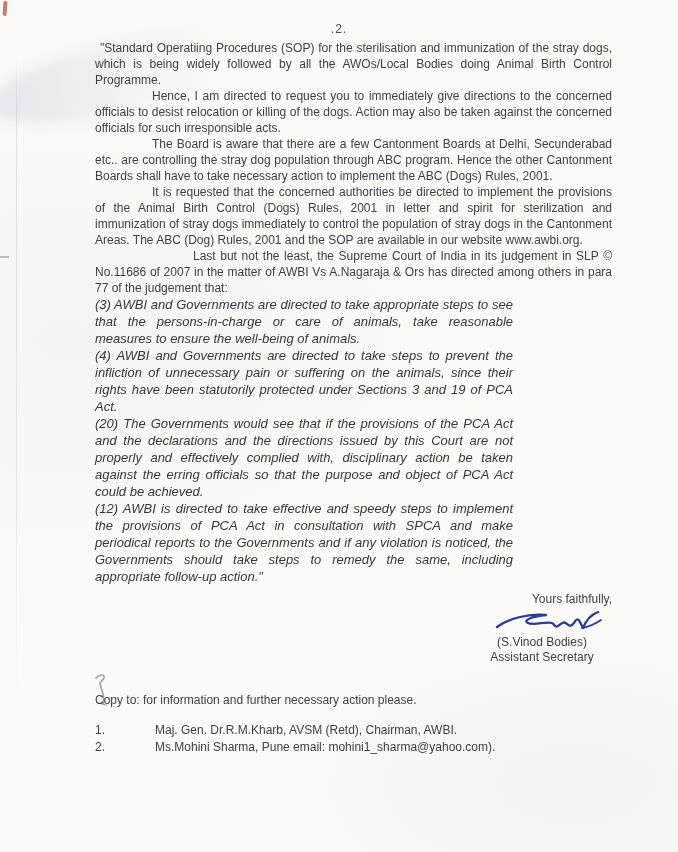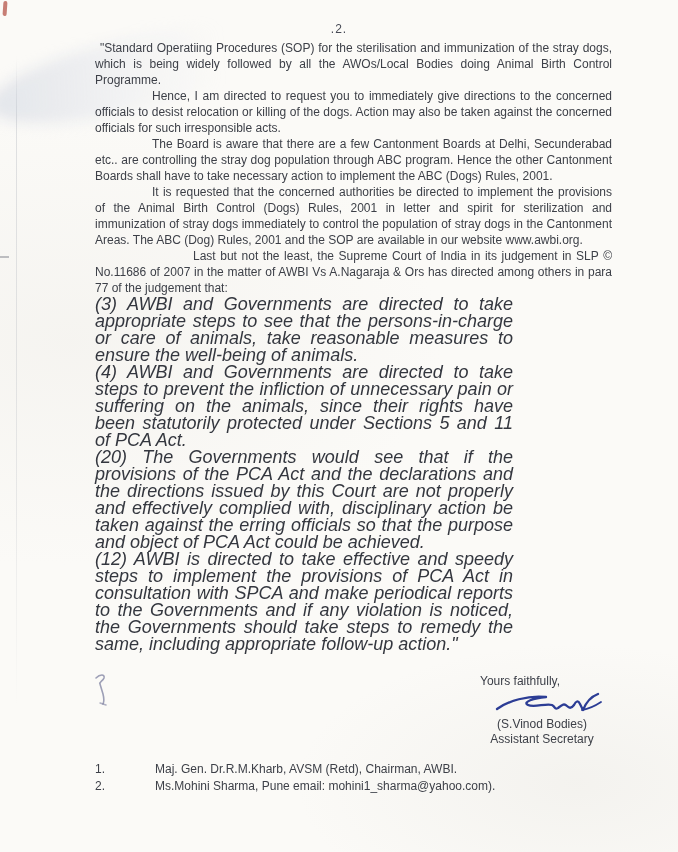--- a/index.html
+++ b/index.html
@@ -41,27 +41,27 @@
   }
   .content p{margin:0;}
   .p1{margin-top:8px;text-indent:5px;}
   .p2{margin-top:17px;text-indent:57px;}
   .p3{margin-top:6px;text-indent:57px;}
   .p4{margin-top:6px;text-indent:57px;}
   .p5{margin-top:5px;text-indent:98px;}
   .link{}
   .quote{
     margin:7px 42px 0 57px;width:418px;
-    font-style:italic;font-size:18px;line-height:17px;color:#34373f;
+    font-style:italic;font-size:13px;line-height:17px;color:#34373f;
     text-align:justify;
   }
   .q10,.q12{margin-top:5px;}
   .closing{margin-top:12px;text-indent:0;}
   .signoff{
-    margin:21px 0 0 auto;width:132px;text-align:left;line-height:15px;color:#3b3e47;
+    margin:7px 0 0 auto;width:132px;text-align:right;line-height:15px;color:#3b3e47;
   }
   .signature-wrap{margin:1px 0 0 auto;width:118px;height:27px;}
   .sig-name{margin-left:auto;width:140px;text-align:center;line-height:15px;}
   .sig-title{margin-left:auto;width:140px;text-align:center;line-height:15px;}
   .copy-heading{margin-top:27px;text-align:left;}
   .copy-list{margin-top:14px;}
   .copy-row{display:flex;margin-top:1px;text-align:left;}
   .copy-num{width:60px;flex:0 0 60px;}
   .copy-text{flex:1;}
 </style>
@@ -87,37 +87,38 @@
 
   <p class="p2">Hence, I am directed to request you to immediately give directions to the concerned officials to desist relocation or killing of the dogs. Action may also be taken against the concerned officials for such irresponsible acts.</p>
 
   <p class="p3">The Board is aware that there are a few Cantonment Boards at Delhi, Secunderabad etc.. are controlling the stray dog population through ABC program. Hence the other Cantonment Boards shall have to take necessary action to implement the ABC (Dogs) Rules, 2001.</p>
 
   <p class="p4"><span>It is requested that the concerned authorities be directed to implement the provisions of the Animal Birth Control (Dogs) Rules, 2001 in letter and spirit for sterilization and immunization of stray dogs immediately to control the population of stray dogs in the Cantonment Areas. The ABC (Dog) Rules, 2001 and the SOP are available in our website </span><span class="link">www.awbi.org</span><span>.</span></p>
 
   <p class="p5">Last but not the least, the Supreme Court of India in its judgement in SLP © No.11686 of 2007 in the matter of AWBI Vs A.Nagaraja &amp; Ors has directed among others in para 77 of the judgement that:</p>
 
   <p class="quote q3">(3) AWBI and Governments are directed to take appropriate steps to see that the persons-in-charge or care of animals, take reasonable measures to ensure the well-being of animals.</p>
-  <p class="quote q4">(4) AWBI and Governments are directed to take steps to prevent the infliction of unnecessary pain or suffering on the animals, since their rights have been statutorily protected under Sections 5 and 11 of PCA Act.</p>
+  <p class="quote q4">(4) AWBI and Governments are directed to take steps to prevent the infliction of unnecessary pain or suffering on the animals, since their rights have been statutorily protected under Sections 3 and 19 of PCA Act.</p>
   <p class="quote q10">(20) The Governments would see that if the provisions of the PCA Act and the declarations and the directions issued by this Court are not properly and effectively complied with, disciplinary action be taken against the erring officials so that the purpose and object of PCA Act could be achieved.</p>
   <p class="quote q12">(12) AWBI is directed to take effective and speedy steps to implement the provisions of PCA Act in consultation with SPCA and make periodical reports to the Governments and if any violation is noticed, the Governments should take steps to remedy the same, including appropriate follow-up action."</p>
 
 
   <div class="signoff">Yours faithfully,</div>
 
   <div class="signature-wrap">
     <svg width="118" height="27" viewBox="0 0 118 27">
       <path d="M3 19 C14 11, 34 5, 52 7 C40 8, 28 12, 34 15 C40 18, 52 13, 58 15 C62 17, 60 20, 64 18 C68 15, 70 13, 73 16 C75 18, 77 19, 80 15 C82 11, 84 10, 86 14 L89 20 C91 15, 96 7, 104 4" fill="none" stroke="#2c3d95" stroke-width="2.3" stroke-linecap="round" stroke-linejoin="round"></path>
       <path d="M88 20 C94 19, 101 16, 107 12" fill="none" stroke="#2c3d95" stroke-width="1.8" stroke-linecap="round"></path>
     </svg>
   </div>
 
   <div class="sig-name">(S.Vinod Bodies)</div>
   <div class="sig-title">Assistant Secretary</div>
 
+  <div class="copy-heading">Copy to: for information and further necessary action please.</div>
 
   <div class="copy-list">
     <div class="copy-row">
       <span class="copy-num">1.</span>
       <span class="copy-text">Maj. Gen. Dr.R.M.Kharb, AVSM (Retd), Chairman, AWBI.</span>
     </div>
     <div class="copy-row">
       <span class="copy-num">2.</span>
       <span class="copy-text">Ms.Mohini Sharma, Pune email: mohini1_sharma@yahoo.com).</span>
     </div>

